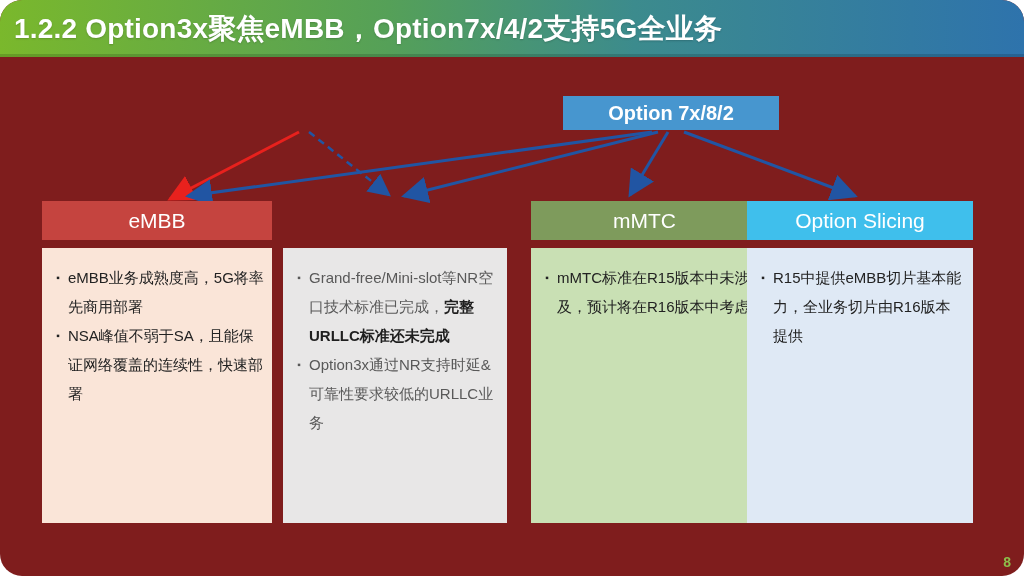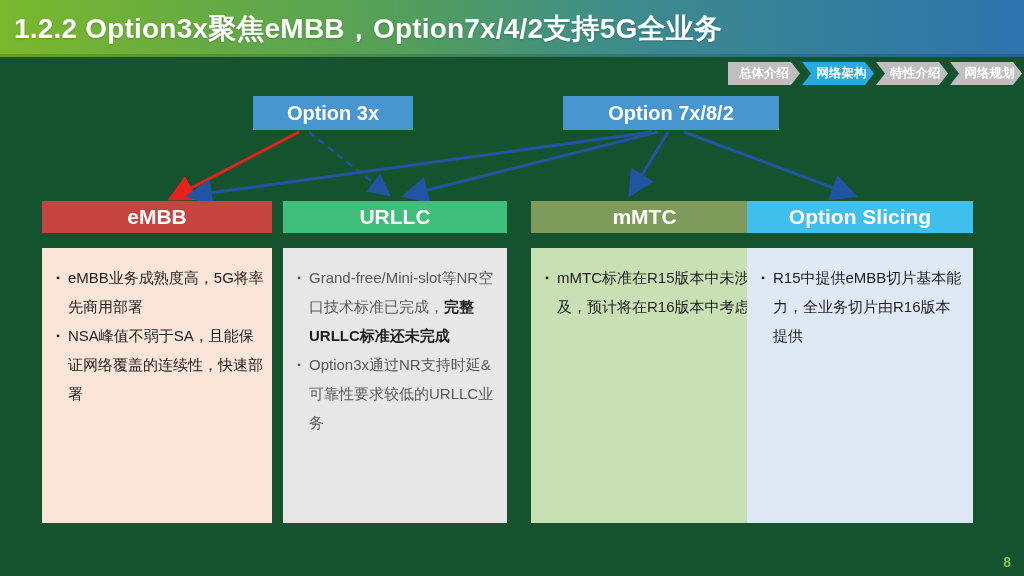--- a/index.html
+++ b/index.html
@@ -1,18 +1,18 @@
 <!DOCTYPE html>
 <html><head>
 <meta charset="utf-8">
 <style>
   html,body { margin:0; padding:0; background:#fff; }
   .slide {
     position:relative; width:1024px; height:576px; overflow:hidden;
-    background:#14532d; font-family:"Liberation Sans","DejaVu Sans",sans-serif;
+    background:#7f1d1d; font-family:"Liberation Sans","DejaVu Sans",sans-serif;border-radius:22px;
   }
 
   
   .title-bar {
     position:absolute; left:0; top:0; width:1024px; height:57px;
     background:linear-gradient(90deg,#7ab82c 0%, #55a058 38%, #3c8b8d 62%, #2e73ac 100%);
     box-shadow: inset 0 -3px 0 rgba(0,0,0,0.15);
     display:flex; align-items:center; justify-content:space-between;
     box-sizing:border-box; padding:0 14px 0 14px;
   }
@@ -45,21 +45,21 @@
     font-size:20px; font-weight:bold; display:flex; align-items:center; justify-content:center;
   }
   .opt3 { left:253px; top:96px; width:160px; }
   .opt7 { left:563px; top:96px; width:216px; }
 
   
   .arrows { position:absolute; left:0; top:0; width:1024px; height:576px; pointer-events:none; }
 
   
   .col-header {
-    position:absolute; top:201px; height:32px; color:#fff; font-weight:bold;
+    position:absolute; top:201px; height:39px; color:#fff; font-weight:normal;
     font-size:21px; display:flex; align-items:center; justify-content:center;
   }
   .col-body {
     position:absolute; top:248px; height:275px; box-sizing:border-box;
     padding:15px 8px 0 6px; font-size:15px; line-height:29px; color:#222222;
   }
   .c1 { left:42px;  width:230px; }
   .c2 { left:283px; width:224px; }
   .c3 { left:531px; width:227px; }
   .c4 { left:747px; width:226px; }
@@ -85,49 +85,41 @@
 </style>
 </head>
 <body>
 
 <div class="slide">
 
   <div class="title-bar">
     <div class="page-title">1.2.2 Option3x聚焦eMBB，Option7x/4/2支持5G全业务</div>
   </div>
 
-  <div class="breadcrumb">
-    <div class="crumb">总体介绍</div>
-    <div class="crumb active">网络架构</div>
-    <div class="crumb">特性介绍</div>
-    <div class="crumb">网络规划</div>
-  </div>
 
-  <div class="option-box opt3">Option 3x</div>
   <div class="option-box opt7">Option 7x/8/2</div>
 
   <svg class="arrows">
     <defs>
       <marker id="mblue" markerWidth="10" markerHeight="9" refX="8" refY="4.5" orient="auto">
         <path d="M0,0 L9,4.5 L0,9 z" fill="#2155a3"></path>
       </marker>
       <marker id="mred" markerWidth="10" markerHeight="9" refX="8" refY="4.5" orient="auto">
         <path d="M0,0 L9,4.5 L0,9 z" fill="#e8211d"></path>
       </marker>
     </defs>
     <line x1="299" y1="132" x2="170" y2="199" stroke="#e8211d" stroke-width="3" marker-end="url(#mred)"></line>
     <line x1="309" y1="132" x2="389" y2="195" stroke="#2155a3" stroke-width="2.5" stroke-dasharray="7,5" marker-end="url(#mblue)"></line>
     <line x1="652" y1="132" x2="188" y2="196" stroke="#2155a3" stroke-width="3" marker-end="url(#mblue)"></line>
     <line x1="658" y1="132" x2="404" y2="196" stroke="#2155a3" stroke-width="3" marker-end="url(#mblue)"></line>
     <line x1="668" y1="132" x2="630" y2="195" stroke="#2155a3" stroke-width="3" marker-end="url(#mblue)"></line>
     <line x1="684" y1="132" x2="855" y2="196" stroke="#2155a3" stroke-width="3" marker-end="url(#mblue)"></line>
   </svg>
 
   <div class="col-header c1 h1">eMBB</div>
-  <div class="col-header c2 h2">URLLC</div>
   <div class="col-header c3 h3">mMTC</div>
   <div class="col-header c4 h4">Option Slicing</div>
 
   <div class="col-body c1 b1">
     <ul class="bullets">
       <li class="bullet">
         <span class="marker">▪</span>
         <span class="btext">eMBB业务成熟度高，5G将率先商用部署</span>
       </li>
       <li class="bullet">

